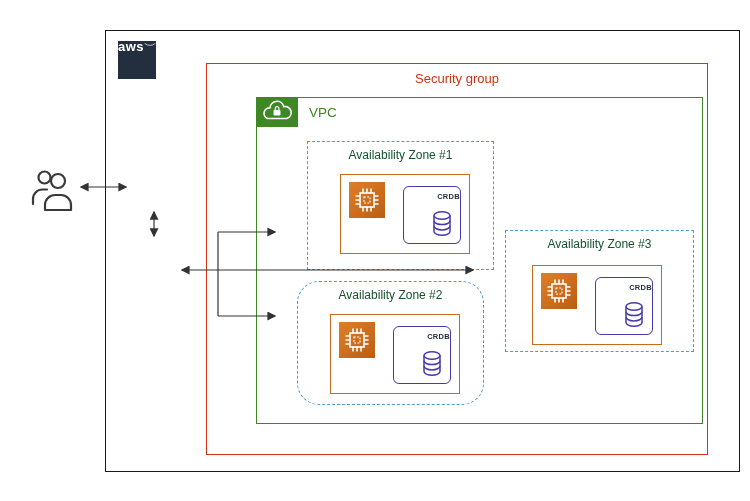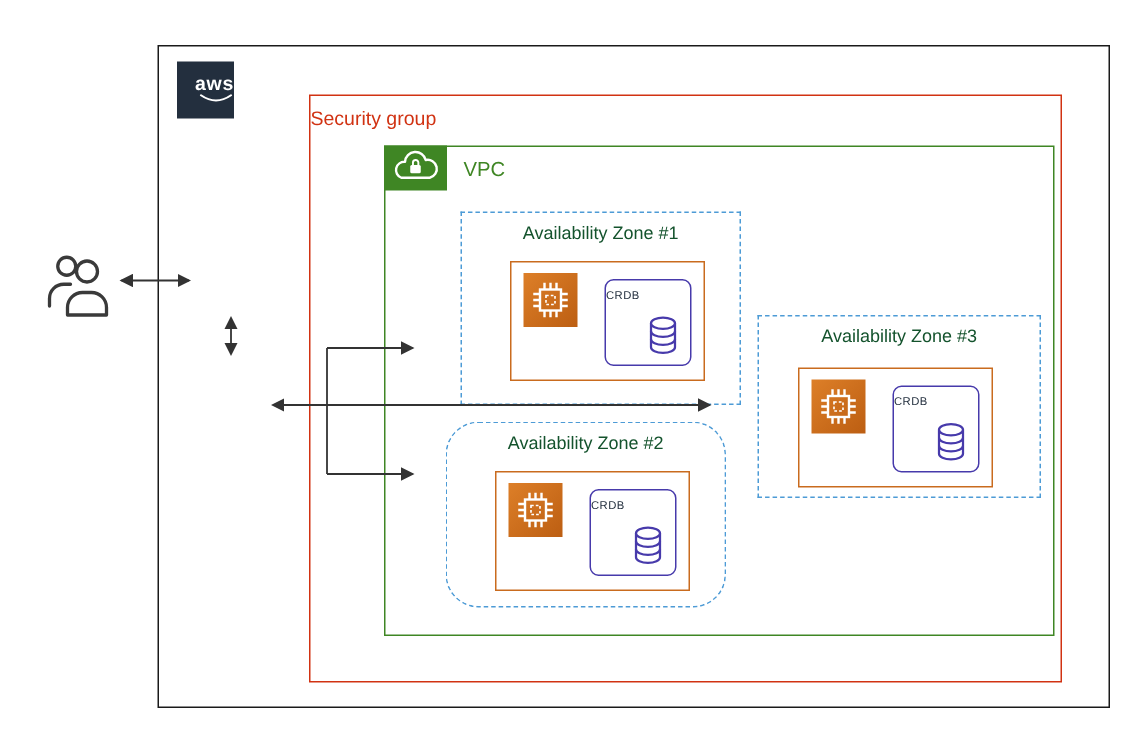--- a/index.html
+++ b/index.html
@@ -1,45 +1,45 @@
 <!DOCTYPE html>
 <html><head>
 <meta charset="utf-8">
 <style>
   html,body{margin:0;padding:0;background:#ffffff;}
   .canvas{position:relative;width:750px;height:501px;background:#fff;font-family:"Liberation Sans",sans-serif;overflow:hidden;}
   
   .outer{position:absolute;left:105px;top:30px;width:633px;height:440px;border:1.5px solid #1a1a1a;background:#fff;}
   .awslogo{position:absolute;left:12px;top:10px;width:38px;height:38px;background:#232F3E;color:#fff;
-           display:flex;flex-direction:column;align-items:flex-end;justify-content:center;}
+           display:flex;align-items:flex-start;justify-content:center;}
   .awslogo span{font-size:13px;font-weight:bold;line-height:12px;letter-spacing:.5px;}
   
   .sg{position:absolute;left:100px;top:32px;width:500px;height:390px;border:1px solid #D13212;}
-  .sg-label{position:absolute;top:7px;left:0;width:100%;color:#D13212;font-size:13px;}
+  .sg-label{position:absolute;top:7px;left:0;width:100%;text-align:center;color:#D13212;font-size:13px;}
   
   .vpc{position:absolute;left:25px;top:33px;width:445px;height:325px;border:1px solid #3F8624;margin-left:24px;}
   .vpc-icon{position:absolute;left:-1px;top:-1px;width:42px;height:30px;background:#3F8624;
             display:flex;align-items:center;justify-content:center;}
   .vpc-label{position:absolute;left:52px;top:7px;color:#3F8624;font-size:13.5px;}
   
   .az{position:absolute;border:1.5px dashed #4D9BD6;background:#fff;}
   .az-label{position:absolute;top:6px;left:0;width:100%;text-align:center;color:#14532d;font-size:12px;}
   .az1{left:50px;top:43px;width:185px;height:127px;}
   .az2{left:40px;top:183px;width:185px;height:122px;border-radius:22px;}
-  .az3{left:248px;top:112px;width:187px;height:120px;}
+  .az3{left:248px;top:132px;width:187px;height:120px;}
   
   .ec2{position:absolute;left:32px;top:32px;width:128px;height:78px;border:1px solid #C96B1E;}
   .az3 .ec2{left:26px;top:34px;}
   .chip{position:absolute;left:8px;top:7px;width:36px;height:36px;
         background:linear-gradient(135deg,#DD7F28,#BC5E12);
         display:flex;align-items:center;justify-content:center;}
   .crdb{position:absolute;left:62px;top:11px;width:56px;height:56px;border:1.5px solid #473AAB;
         border-radius:6px;background:#fff;}
-  .crdb-label{position:absolute;top:5px;left:0;width:100%;text-align:left;font-size:7.5px;
-              font-weight:normal;color:#232F3E;letter-spacing:.3px;}
+  .crdb-label{position:absolute;top:5px;left:0;width:100%;text-align:right;font-size:7.5px;
+              font-weight:bold;color:#232F3E;letter-spacing:.3px;}
   .crdb svg{position:absolute;right:7px;bottom:5px;}
   
   .users{position:absolute;left:30px;top:166px;width:46px;height:50px;}
   .service{position:absolute;width:48px;height:48px;border-radius:6px;
            background:linear-gradient(135deg,#A571F2,#7A3BE0);
            display:flex;align-items:center;justify-content:center;}
   .r53{left:130px;top:160px;}
   .elb{left:130px;top:240px;}
   
   .arrows{position:absolute;left:0;top:0;width:750px;height:501px;pointer-events:none;}

